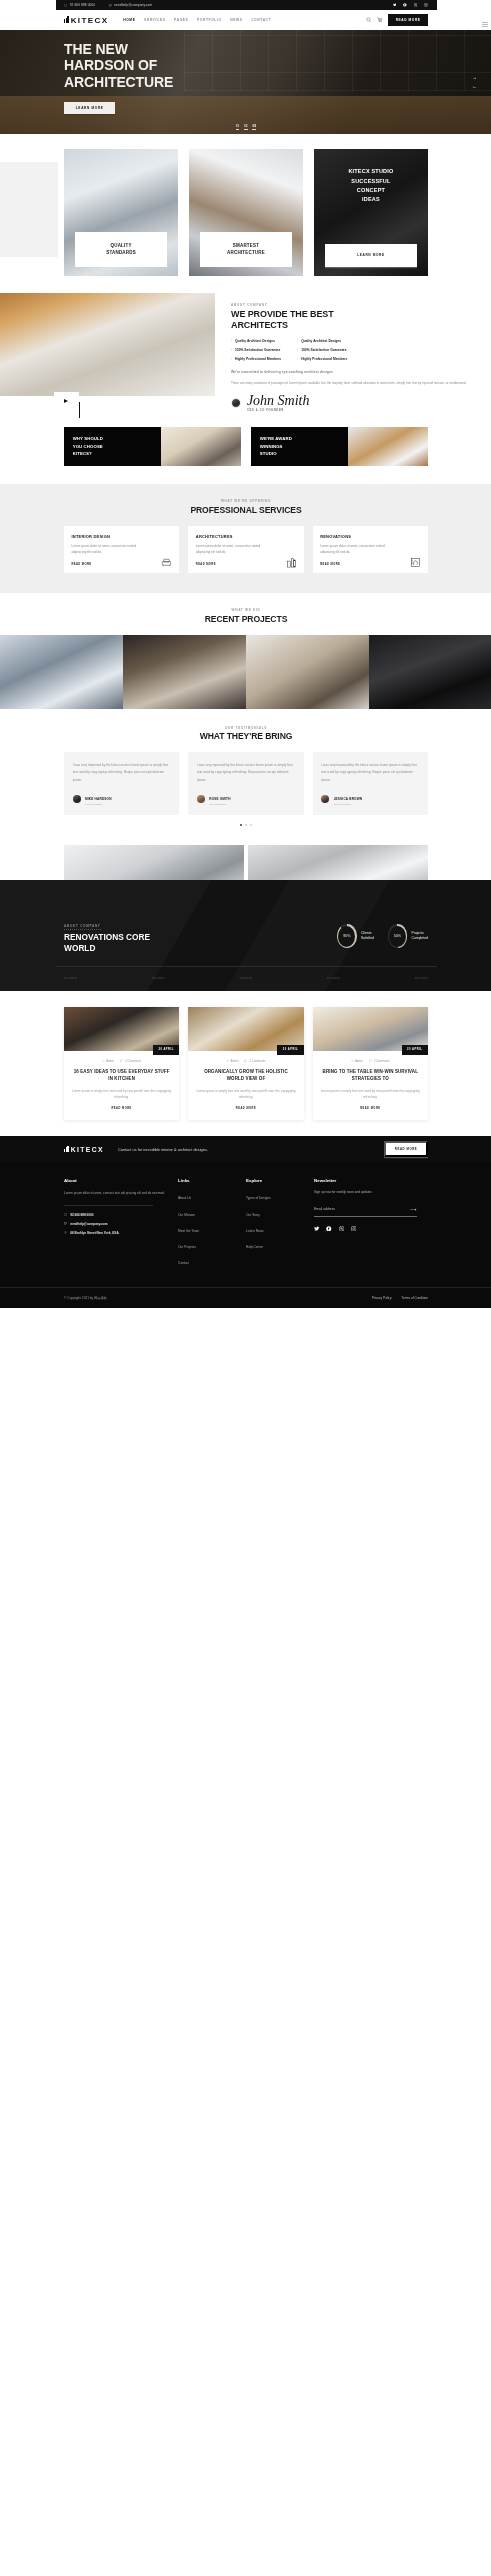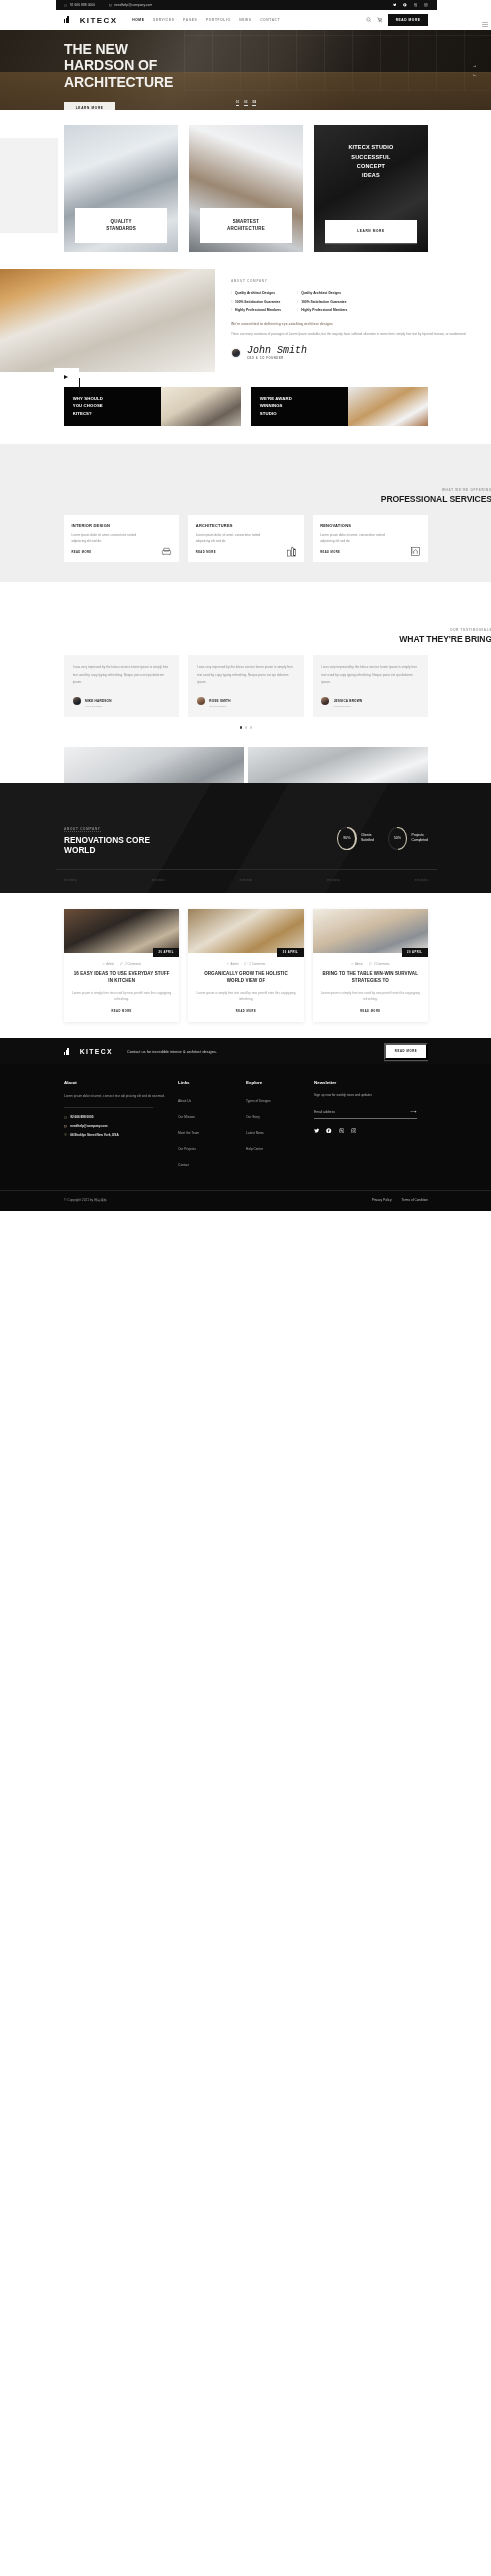--- a/index.html
+++ b/index.html
@@ -16,38 +16,38 @@
             display:flex; align-items:center; padding:0 8.6px; }
   .topbar .tb-left { display:flex; gap:13.5px; align-items:center; }
   .tb-item { display:flex; align-items:center; gap:2.5px; color:#cfcfcf; font-size:3.2px; letter-spacing:0.1px; }
   .tb-item .ic { width:3.1px; height:3.1px; display:inline-block; opacity:.8; }
   .topbar .tb-right { margin-left:auto; display:flex; gap:6.8px; align-items:center; }
   .tb-right .soc { color:#ffffff; font-size:3.4px; width:3.7px; height:3.7px; display:flex; align-items:center; justify-content:center; }
   .tb-right .soc svg { width:3.7px; height:3.7px; fill:#fff; }
 
   
   .header { height:19.7px; display:flex; align-items:center; width:381px; margin:0 auto; padding:0 8.6px; }
-  .logo { display:flex; gap:11px; font-size:8px; font-weight:700; letter-spacing:1.4px; color:#111; }
+  .logo { display:flex; gap:2px; font-size:8px; font-weight:700; letter-spacing:1.4px; color:#111; }
   .logo .mark { display:flex; align-items:flex-end; gap:0.5px; height:6.8px; }
   .logo .mark i { display:block; background:#111; width:1.2px; }
   .logo .mark i:nth-child(1){height:3.1px;} .logo .mark i:nth-child(2){height:4.9px;}
   .logo .mark i:nth-child(3){height:6.8px;}
   .nav { display:flex; gap:8.6px; margin-left:14.8px; }
   .nav a { font-size:3.3px; letter-spacing:0.6px; font-weight:700; color:#8d8d8d; text-decoration:none; }
   .nav a.active { color:#111; }
   .hdr-right { margin-left:auto; display:flex; align-items:center; gap:5.5px; }
   .hdr-icon { width:5.5px; height:5.5px; display:flex; align-items:center; justify-content:center; }
   .hdr-icon svg { width:5.5px; height:5.5px; stroke:#111; fill:none; stroke-width:1.4; }
   .btn-dark { background:#111; color:#fff; font-size:3.2px; font-weight:700; letter-spacing:0.6px;
               padding:4px 7.4px; border:none; cursor:pointer; }
   .burger { position:absolute; right:4.3px; top:22px; display:flex; flex-direction:column; gap:1.2px; }
   .burger i { display:block; width:5.5px; height:0.6px; background:#b9b9b9; }
 
   
-  .hero { position:relative; height:80px; width:492px; overflow:hidden;
+  .hero { position:relative; height:104px; width:492px; overflow:hidden;
           background:
             linear-gradient(rgba(20,16,12,.55),rgba(20,16,12,.55)),
             linear-gradient(115deg,#3c3429 0%,#5a4f3f 22%,#8d8578 38%,#6b6256 55%,#2f2a24 72%,#1b1815 100%); }
   .hero:before{content:"";position:absolute;left:184px;top:0;width:307px;height:61px;
      background:repeating-linear-gradient(90deg,rgba(255,255,255,.05) 0 0.6px,transparent 0.6px 28px),
                 repeating-linear-gradient(0deg,rgba(255,255,255,.05) 0 0.6px,transparent 0.6px 18.4px);}
   .hero:after{content:"";position:absolute;left:0;bottom:0;width:492px;height:38px;
      background:linear-gradient(#7a5a33,#5d4426);opacity:.55;}
   .hero-inner { position:relative; width:381px; margin:0 auto; padding:11px 8.6px 0; z-index:3; }
   .hero h1 { color:#f2f0ec; font-size:14px; line-height:1.17; font-weight:700; letter-spacing:-0.1px; }
@@ -91,35 +91,35 @@
   .about-text h2 { font-size:9px; font-weight:700; line-height:1.2; margin-top:2.5px; letter-spacing:-0.1px; }
   .checks { display:flex; gap:16px; margin-top:8.6px; }
   .checks ul { list-style:none; }
   .checks li { font-size:3.3px; font-weight:700; color:#1d1d1d; margin-bottom:4.6px; display:flex; gap:3.1px; }
   .checks li:before { content:"/"; color:#bdbdbd; font-weight:400; }
   .tagline { margin-top:4.9px; font-size:3.3px; font-weight:700; color:#8e8372; letter-spacing:0.1px; }
   .about-p { margin-top:5.5px; font-size:3.1px; line-height:2.05; color:#8b8b8b; }
   .sign-row { display:flex; align-items:center; gap:5.5px; margin-top:8px; }
   .avatar { width:10.4px; height:10.4px; border-radius:50%;
             background:linear-gradient(150deg,#6a5b4c,#23272e 60%,#4a5059); border:0.6px solid #e6e6e6; }
-  .sig { font-family:Liberation Mono, monospace; font-style:italic; font-size:10px; color:#111; line-height:1; }
+  .sig { font-family:Liberation Serif, serif; font-style:italic; font-size:14px; color:#111; line-height:1; }
   .sig-role { font-size:2.7px; letter-spacing:0.6px; font-weight:700; color:#6f6f6f; margin-top:1.2px; }
 
   
   .promo-row { width:381px; margin:0 auto; display:flex; gap:10.4px; padding:0 8.6px 18.4px; }
   .promo { flex:1; height:39px; display:flex; }
   .promo .txt { width:55%; background:#050505; color:#fff; display:flex; align-items:center;
                 padding-left:8.6px; font-size:4.3px; font-weight:700; line-height:1.75; letter-spacing:0.1px; }
   .promo .img { width:45%; }
   .promo-1 .img { background:linear-gradient(150deg,#efe7d8,#d8cdb8 40%,#6c6158 75%,#b9b2a4); }
   .promo-2 .img { background:linear-gradient(150deg,#e8e9eb,#c59a62 45%,#f2f3f4 75%,#a8744a); }
 
   
   .services { background:#efefef; padding:14.8px 0 19.7px; }
-  .sec-head { text-align:right; margin-bottom:11px;margin-top:29px; }
+  .sec-head { text-align:center; margin-bottom:11px; }
   .sec-head .eyebrow { display:block; }
   .sec-head h2 { font-size:8.6px; font-weight:700; margin-top:1.8px; letter-spacing:-0.1px; }
   .svc-row { width:381px; margin:0 auto; display:flex; gap:9.2px; padding:0 8.6px; }
   .svc { flex:1; background:#fff; padding:8px 7.4px 6.8px; position:relative; min-height:47px; }
   .svc h3 { font-size:4px; font-weight:700; letter-spacing:0.2px; }
   .svc p { font-size:3.1px; color:#8c8c8c; line-height:2; margin-top:4.3px; width:78%; }
   .svc .more { font-size:2.7px; font-weight:700; letter-spacing:0.4px; margin-top:6.8px; display:inline-block; }
   .svc .svcicon { position:absolute; right:6.8px; bottom:5.5px; width:11px; height:11px; }
   .svc .svcicon svg { width:11px; height:11px; stroke:#2b2b2b; fill:none; stroke-width:1.1; }
 
@@ -374,20 +374,24 @@
     </div>
   </section>
 
   <section class="about">
     <div class="about-media">
       <div class="play"></div>
       <div class="bar"></div>
     </div>
     <div class="about-text">
       <div class="eyebrow">ABOUT COMPANY</div>
+      <h2>
+        <span>WE PROVIDE THE BEST</span><br>
+        <span>ARCHITECTS</span>
+      </h2>
       <div class="checks">
         <ul>
           <li>Quality Architect Designs</li>
           <li>100% Satisfaction Guarantee</li>
           <li>Highly Professional Members</li>
         </ul>
         <ul>
           <li>Quality Architect Designs</li>
           <li>100% Satisfaction Guarantee</li>
           <li>Highly Professional Members</li>
@@ -467,20 +471,32 @@
           <svg viewBox="0 0 24 24">
               <rect x="3" y="3" width="18" height="18"></rect>
               <path d="M8 17v-6l4-3 4 3v6"></path>
               <path d="M3 7h3M3 11h3M3 15h3"></path>
             </svg>
         </span>
       </div>
     </div>
   </section>
 
+  <section class="projects">
+    <div class="sec-head">
+      <span class="eyebrow">WHAT WE DID</span>
+      <h2>RECENT PROJECTS</h2>
+    </div>
+    <div class="proj-grid">
+      <div class="proj proj-1"></div>
+      <div class="proj proj-2"></div>
+      <div class="proj proj-3"></div>
+      <div class="proj proj-4"></div>
+    </div>
+  </section>
 
   <section class="testi">
     <div class="sec-head">
       <span class="eyebrow">OUR TESTIMONIALS</span>
       <h2>WHAT THEY'RE BRING</h2>
     </div>
     <div class="testi-row">
       <div class="tcard">
         <p>I was very impresed by the kitecx service lorem ipsum is simply free text used by copy typing refreshing. Neque porro est qui dolorem ipsum.</p>
         <div class="tmeta">

